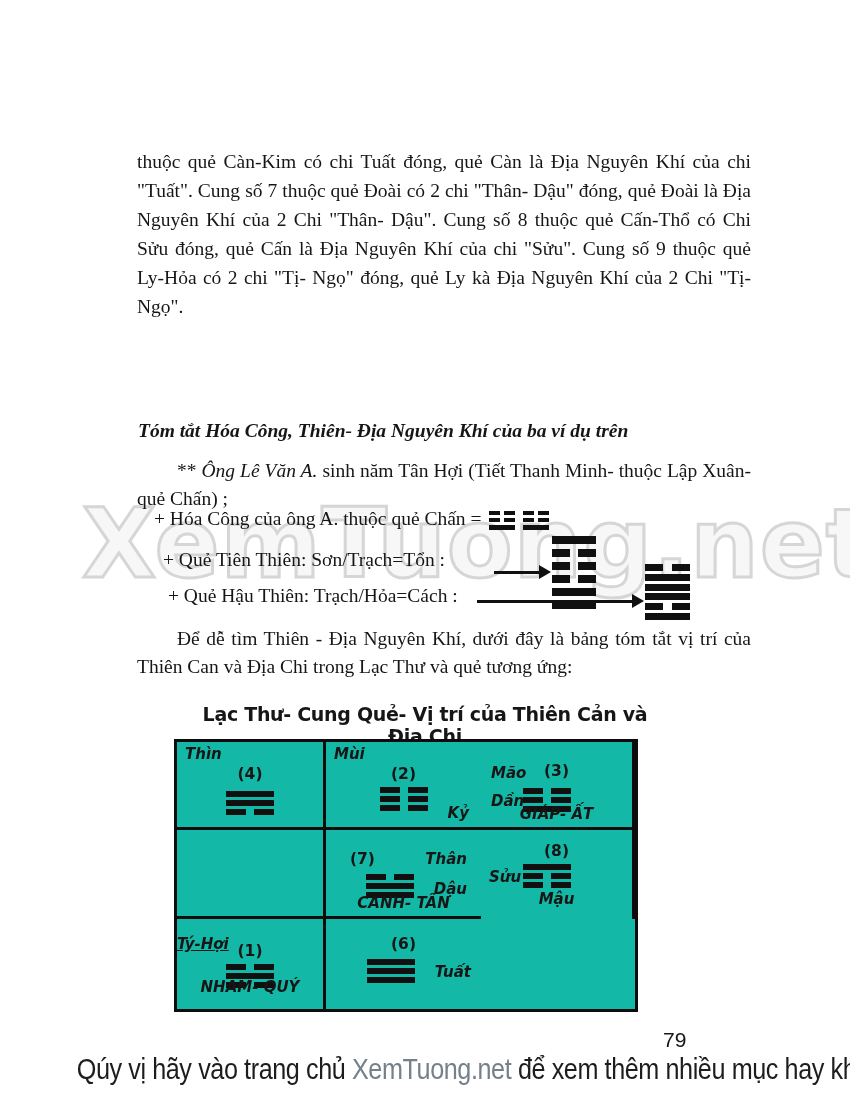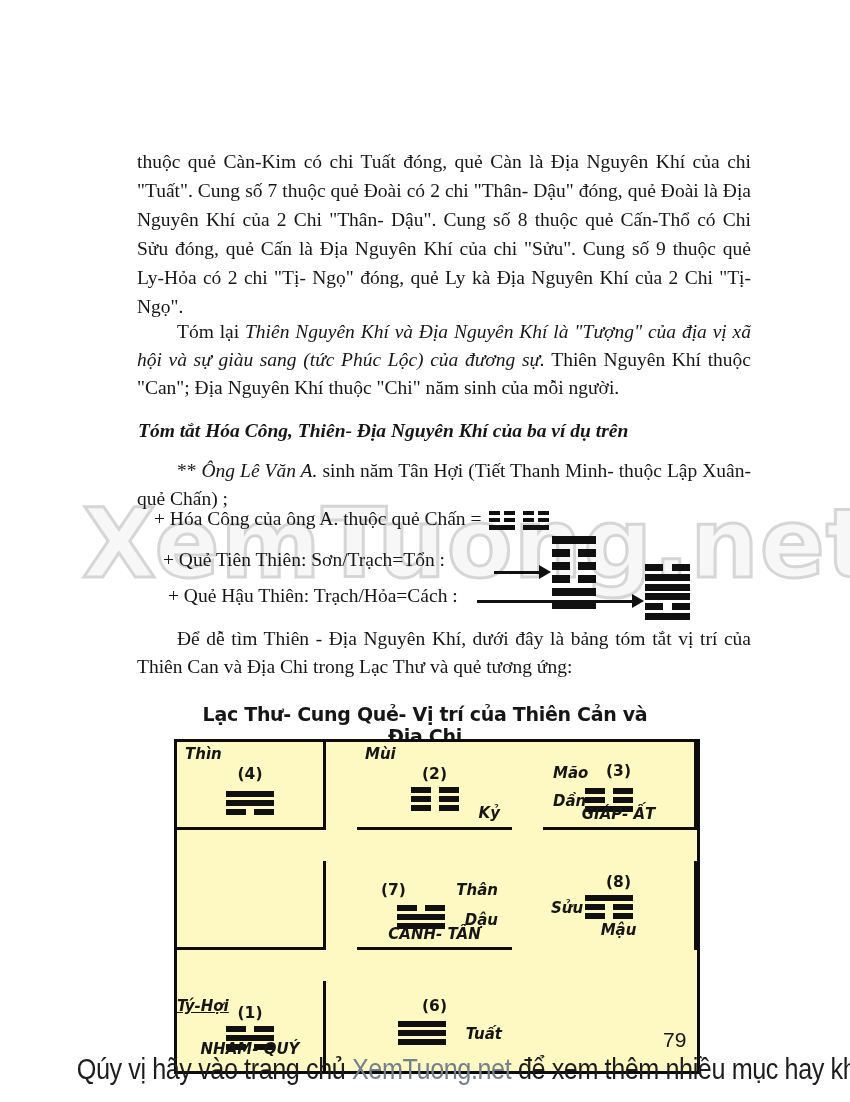--- a/index.html
+++ b/index.html
@@ -75,24 +75,23 @@
     font-family:"DejaVu Sans", sans-serif;
     font-weight:bold;font-size:19px;letter-spacing:-0.3px;
     z-index:2;
   }
   #lt-table{
     position:absolute;left:174px;top:739px;
     display:grid;
     grid-template-columns:149px 155px 154px;
     grid-template-rows:88px 89px 90px;
     border:3.5px solid #0c0c0c;
-    background:#fef9c3;
+    background:#14b8a6;
     z-index:2;
     font-family:"DejaVu Sans", sans-serif;
-    gap:31px;
   }
   .cell{position:relative;}
   .cell.bR{border-right:3px solid #0c0c0c;}
   .cell.bB{border-bottom:3px solid #0c0c0c;}
   .branch{
     position:absolute;font-weight:bold;font-style:italic;font-size:15px;
     white-space:nowrap;
   }
   .branch.tl{top:3px;left:8px;}
   .num{
@@ -148,21 +147,20 @@
 </style>
 </head>
 <body>
 
 <div id="page">
 
   <div class="watermark">XemTuong.net</div>
 
   <p id="p1" class="bodytext">thuộc quẻ Càn-Kim có chi Tuất đóng, quẻ Càn là Địa Nguyên Khí của chi "Tuất". Cung số 7 thuộc quẻ Đoài có 2 chi "Thân- Dậu" đóng, quẻ Đoài là Địa Nguyên Khí của 2 Chi "Thân- Dậu". Cung số 8 thuộc quẻ Cấn-Thổ có Chi Sửu đóng, quẻ Cấn là Địa Nguyên Khí của chi "Sửu". Cung số 9 thuộc quẻ Ly-Hỏa có 2 chi "Tị- Ngọ" đóng, quẻ Ly kà Địa Nguyên Khí của 2 Chi "Tị- Ngọ".</p>
 
-  <p id="p2" class="bodytext"><span>Tóm lại </span><i>Thiên Nguyên Khí và Địa Nguyên Khí là "Tượng" của địa vị xã hội và sự giàu sang (tức Phúc Lộc) của đương sự.</i><span> Thiên Nguyên Khí thuộc "Can"; Địa Nguyên Khí thuộc "Chi" năm sinh của mỗi người.</span></p>
 
   <h3 id="heading">Tóm tắt Hóa Công, Thiên- Địa Nguyên Khí của ba ví dụ trên</h3>
 
   <p id="example" class="bodytext"><span>** </span><i>Ông Lê Văn A.</i><span> sinh năm Tân Hợi (Tiết Thanh Minh- thuộc Lập Xuân- quẻ Chấn) ;</span></p>
 
   <div id="bullet2" class="bullet">
     <span>+ Quẻ Tiên Thiên: Sơn/Trạch=Tổn :</span>
   </div>
 
   <div id="bullet1" class="bullet">

